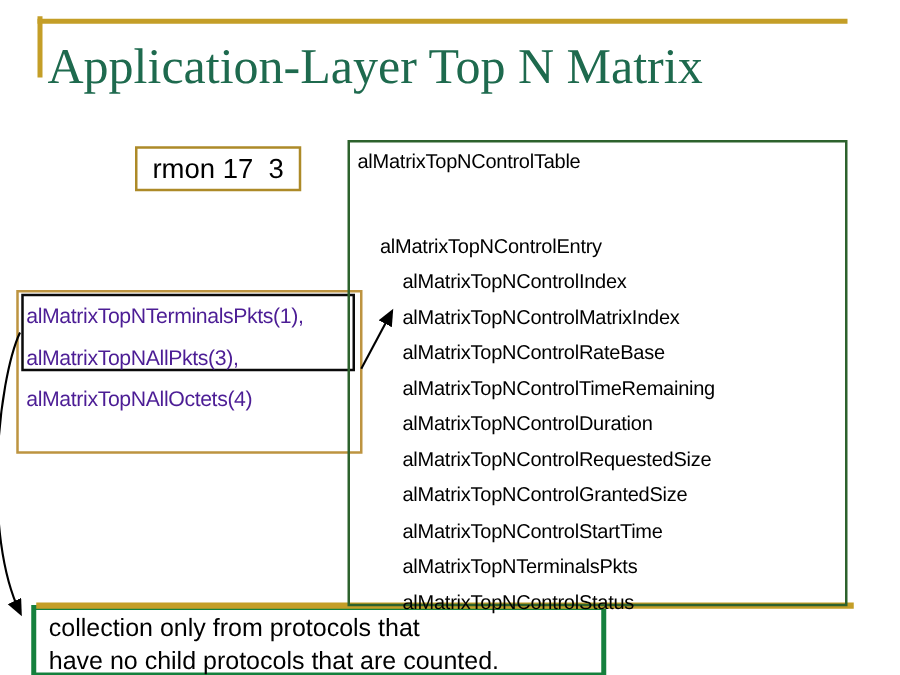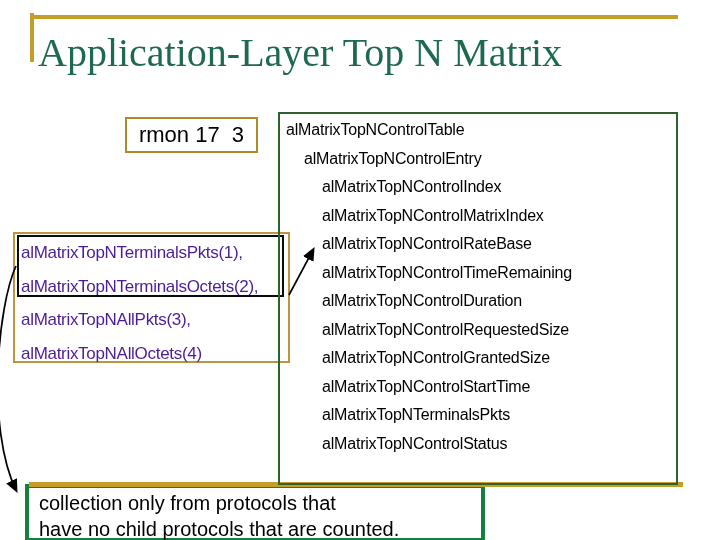--- a/index.html
+++ b/index.html
@@ -10,21 +10,21 @@
   .accent{position:absolute;background:#C49E27;}
   #top-line{left:30px;top:15px;width:648px;height:4px;}
   #left-line{left:30px;top:13px;width:4px;height:49px;}
   #bottom-line{left:29px;top:482px;width:654px;height:5px;z-index:3;}
   #title{
     position:absolute;left:38px;top:30px;width:620px;
     font-family:"Liberation Serif",serif;font-size:40px;line-height:46px;
     color:#1E6A4E;white-space:nowrap;
   }
   #rmon-box{
-    position:absolute;left:125px;top:117px;width:129px;height:32px;
+    position:absolute;left:108px;top:117px;width:129px;height:32px;
     border:2px solid #AD8A28;display:flex;align-items:center;justify-content:center;
     font-size:22px;color:#000;white-space:pre;
   }
   #control-box{
     position:absolute;left:278px;top:112px;width:390px;height:367px;
     border:2px solid #2D622D;z-index:4;background:transparent;
     padding:2px 0 0 6px;box-sizing:content-box;
   }
   #control-box .ctl-item{
     font-size:16px;line-height:28.5px;color:#000;white-space:nowrap;
@@ -64,38 +64,37 @@
   <div id="left-line" class="accent"></div>
 
   <div id="title">Application-Layer Top N Matrix</div>
 
   <div id="rmon-box">
     <span>rmon 17  3</span>
   </div>
 
   <div id="control-box">
       <div class="ctl-item">alMatrixTopNControlTable</div>
-      <div class="ctl-item" style="padding-left: 18px;">alMatrixTopNControlEntry</div>
+      <div class="ctl-item" style="padding-left: 18px; margin-top: 39px;">alMatrixTopNControlEntry</div>
       <div class="ctl-item" style="padding-left: 36px;">alMatrixTopNControlIndex</div>
       <div class="ctl-item" style="padding-left: 36px;">alMatrixTopNControlMatrixIndex</div>
       <div class="ctl-item" style="padding-left: 36px;">alMatrixTopNControlRateBase</div>
       <div class="ctl-item" style="padding-left: 36px;">alMatrixTopNControlTimeRemaining</div>
       <div class="ctl-item" style="padding-left: 36px;">alMatrixTopNControlDuration</div>
       <div class="ctl-item" style="padding-left: 36px;">alMatrixTopNControlRequestedSize</div>
       <div class="ctl-item" style="padding-left: 36px;">alMatrixTopNControlGrantedSize</div>
       <div class="ctl-item" style="padding-left: 36px;">alMatrixTopNControlStartTime</div>
       <div class="ctl-item" style="padding-left: 36px;">alMatrixTopNTerminalsPkts</div>
       <div class="ctl-item" style="padding-left: 36px;">alMatrixTopNControlStatus</div>
     </div>
 
   <div id="terminals-outer"></div>
   <div id="terminals-inner"></div>
   <div id="terminals-list">
       <div class="term-item">alMatrixTopNTerminalsPkts(1),</div>
-      <div class="term-item">alMatrixTopNTerminalsOctets(2),</div>
       <div class="term-item">alMatrixTopNAllPkts(3),</div>
       <div class="term-item">alMatrixTopNAllOctets(4)</div>
     </div>
 
   <div id="bottom-line" class="accent"></div>
 
   <div id="note-box">
       <div class="note-line">collection only from protocols that</div>
       <div class="note-line">have no child protocols that are counted.</div>
     </div>

